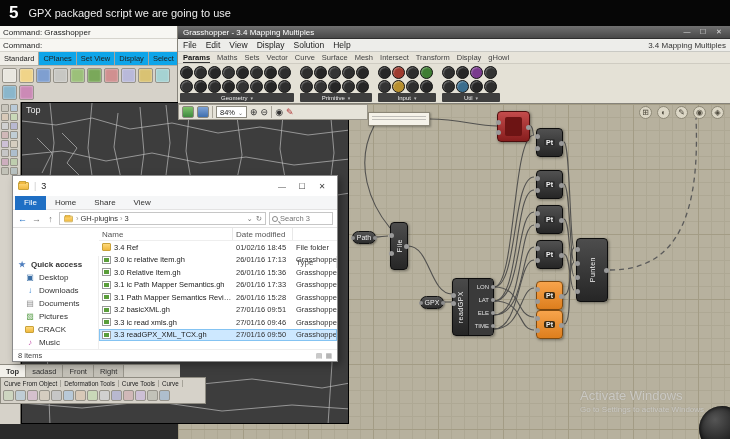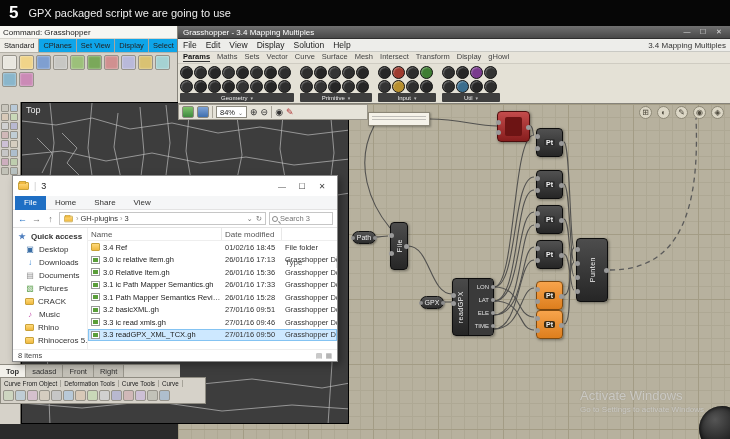--- a/index.html
+++ b/index.html
@@ -69,21 +69,21 @@
   
   #viewport{position:absolute;left:21px;top:102px;width:328px;height:322px;background:#3d3d3d;border:1px solid #000;z-index:2;overflow:hidden;}
   .vp-label{position:absolute;left:4px;top:2px;color:#ededed;font-size:9px;z-index:1;}
 
   
   #gh-chrome{position:absolute;left:178px;top:26px;width:552px;height:78px;z-index:3;}
   .gh-title{height:13px;background:linear-gradient(#707070,#484848);color:#fff;font-size:8px;display:flex;align-items:center;padding:0 5px;border-bottom:1px solid #2e2e2e;}
   .gh-winbtns{margin-left:auto;display:flex;gap:4px;font-size:7px;color:#ddd;}
   .gh-winbtns span{width:12px;text-align:center;}
   .gh-menu{height:13px;background:#ededea;display:flex;align-items:center;font-size:8.5px;color:#222;padding:0 5px;gap:9px;border-bottom:1px solid #c9c9c4;}
-  .gh-tabs{height:12px;background:#e7e4da;display:flex;align-items:flex-start;font-size:7.5px;padding:0 5px;gap:7px;color:#444;border-bottom:1px solid #cfccc2;}
+  .gh-tabs{height:12px;background:#e7e4da;display:flex;align-items:center;font-size:7.5px;padding:0 5px;gap:7px;color:#444;border-bottom:1px solid #cfccc2;}
   .gh-tabs .active{font-weight:bold;color:#111;border-bottom:1px solid #333;}
   .gh-palette{height:40px;background:#e4e1d6;display:flex;gap:6px;padding:1px 2px 0 2px;border-bottom:1px solid #86837a;}
   .pgroup{display:flex;flex-direction:column;}
   .picons{flex:1;display:flex;flex-wrap:wrap;align-content:flex-start;gap:1px;padding-top:1px;}
   .pgroup:nth-of-type(1) .picons{width:114px;}
   .pgroup:nth-of-type(2) .picons{width:72px;}
   .pgroup:nth-of-type(3) .picons{width:58px;}
   .pgroup:nth-of-type(4) .picons{width:58px;}
   .picon{width:13px;height:13px;border-radius:50%;border:1px solid #141414;box-shadow:inset 1px 1px 1px rgba(255,255,255,.3);}
   .plabel{height:9px;background:#3e3e3e;color:#eee;font-size:6px;display:flex;align-items:center;justify-content:center;gap:3px;border-radius:1px;margin-bottom:1px;}
@@ -140,21 +140,21 @@
   .addr .fold{transform:scale(.8);}
   .crumbs{display:flex;gap:2px;align-items:center;}
   .crumb-wrap{display:flex;gap:2px;align-items:center;}
   .chev{color:#999;}
   .addr-end{margin-left:auto;color:#777;display:flex;gap:3px;}
   .searchbox{width:64px;height:13px;border:1px solid #c6c6c6;background:#fff;display:flex;align-items:center;padding:0 2px;gap:2px;}
   .searchbox input{border:none;outline:none;width:100%;font-size:7.5px;font-family:"Liberation Sans",sans-serif;color:#555;}
   .mag{width:6px;height:6px;border:1px solid #888;border-radius:50%;position:relative;flex:none;}
   .mag::after{content:"";position:absolute;left:5px;top:5px;width:3px;height:1px;background:#888;transform:rotate(45deg);}
   .ex-body{flex:1;display:flex;overflow:hidden;}
-  .ex-side{width:75px;border-right:1px solid #eee;padding-top:2px;color:#333;overflow:hidden;}
+  .ex-side{width:86px;border-right:1px solid #eee;padding-top:2px;color:#333;overflow:hidden;margin-top:28px;}
   .sitem{display:flex;align-items:center;gap:4px;height:13px;padding-left:12px;white-space:nowrap;}
   .sitem.header{padding-left:4px;font-weight:bold;}
   .sic{width:10px;display:inline-flex;justify-content:center;font-size:8px;flex:none;}
   .sic.ic-star::before{content:"★";color:#4f7fbf;}
   .sic.ic-desktop::before{content:"▣";color:#3a6ea5;}
   .sic.ic-downloads::before{content:"↓";color:#2f7fd0;font-weight:bold;}
   .sic.ic-documents::before{content:"▤";color:#8a8a8a;}
   .sic.ic-pictures::before{content:"▧";color:#5a9e4a;}
   .sic.ic-music::before{content:"♪";color:#c75fb0;}
   .sic.ic-folder{width:9px;height:7px;background:linear-gradient(#ffd97a,#f0b93f);border:1px solid #c9a23a;border-radius:1px;}
@@ -451,20 +451,21 @@
     <span class="tbglyph">⊖</span>
     <span class="tbsep"></span>
     <span class="tbglyph">◉</span>
     <span class="tbglyph" style="color:#b03030;">✎</span>
   </div>
 
   <div style="position:absolute;left:600px;top:39px;width:126px;height:13px;z-index:4;display:flex;align-items:center;justify-content:flex-end;font-size:8px;color:#333;">3.4 Mapping Multiples</div>
 
   <div id="rhino-top">
     <div class="cmd">Command: Grasshopper</div>
+    <div class="cmd">Command:</div>
     <div class="rtabs">
 
     <span class="rtab active">Standard</span>
         <span class="rtab">CPlanes</span>
         <span class="rtab">Set View</span>
         <span class="rtab">Display</span>
         <span class="rtab">Select</span>
       </div>
     <div class="ricons">
 

